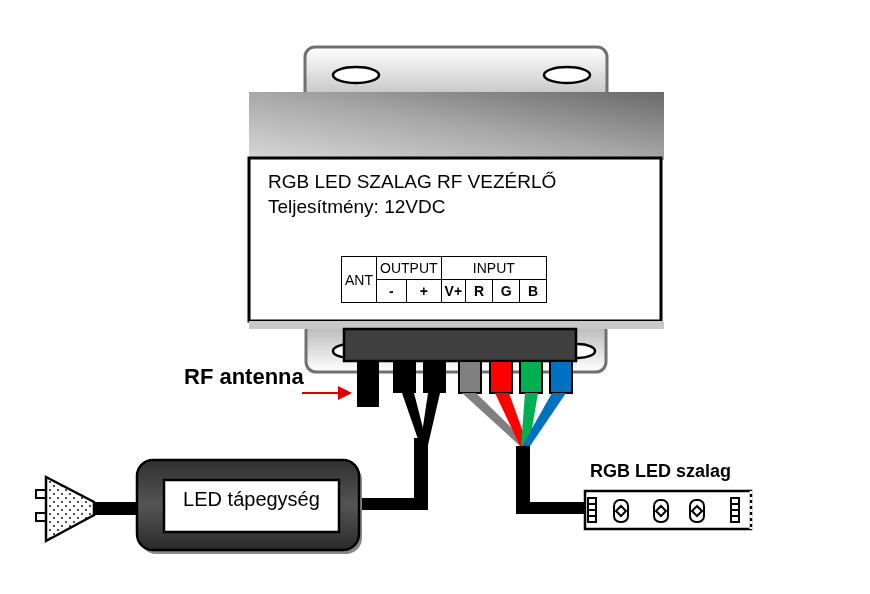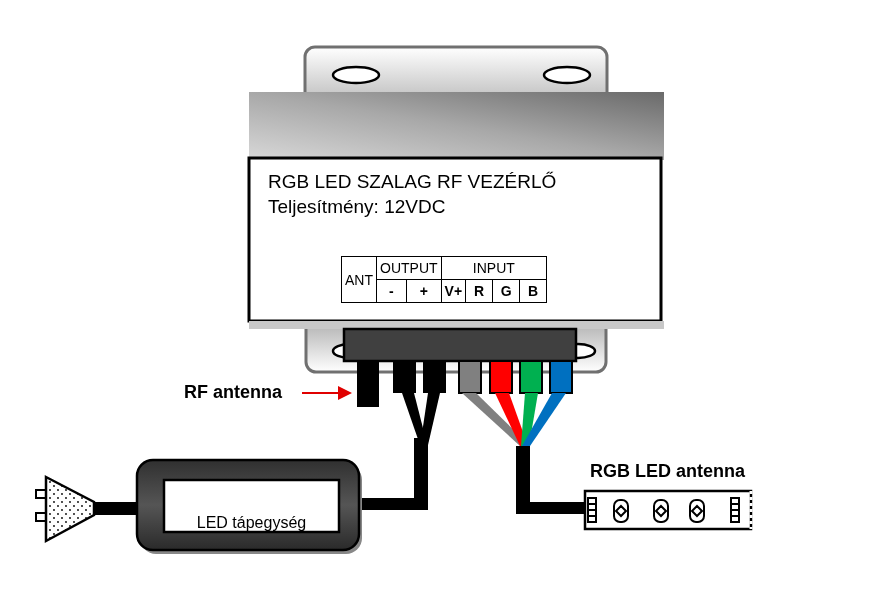--- a/index.html
+++ b/index.html
@@ -8,21 +8,21 @@
   #stage { position: absolute; left: 0; top: 0; width: 776px; height: 594px; }
   .label { position: absolute; color: #000; white-space: nowrap; }
   .title-line { font-size: 19px; line-height: 24px; }
   .bold { font-weight: bold; }
   #controller-label { position: absolute; left: 252px; top: 162px; width: 405px; height: 156px; }
   #terminal-table { position: absolute; left: 341px; top: 256px; border-collapse: collapse;
          font-size: 14px; background: #fff; }
   #terminal-table td { border: 1.5px solid #000; text-align: center; padding: 0 3px; height: 22px; line-height: 20px; }
   #terminal-table td.b { font-weight: bold; }
   #psu-text { position: absolute; left: 164px; top: 488px; width: 175px; text-align: center;
-         font-size: 16px; line-height: 22px; margin-top: 24px; }
+         font-size: 20px; line-height: 22px; }
 </style>
 </head>
 <body>
 
 <div id="stage">
 <svg width="870" height="594" viewBox="0 0 870 594" xmlns="http://www.w3.org/2000/svg" style="position:absolute;left:0;top:0">
   <defs>
     <linearGradient id="tabGrad" x1="0" y1="0" x2="0" y2="1">
       <stop offset="0" stop-color="#ffffff"></stop>
       <stop offset="1" stop-color="#b8b8b8"></stop>
@@ -152,18 +152,18 @@
     <td class="b" style="width:18px">-</td>
     <td class="b" style="width:22px">+</td>
     <td class="b">V+</td>
     <td class="b" style="width:20px">R</td>
     <td class="b" style="width:20px">G</td>
     <td class="b" style="width:20px">B</td>
   </tr>
 </tbody>
     </table>
 
-<div class="label bold" style="left:184px;top:382px;font-size:18px;">RF antenna</div>
-<div class="label bold" style="left:590px;top:461px;font-size:18px;">RGB LED antenna</div>
+<div class="label bold" style="left:184px;top:364px;font-size:22px;">RF antenna</div>
+<div class="label bold" style="left:590px;top:461px;font-size:18px;">RGB LED szalag</div>
 <div id="psu-text">
   <div>LED tápegység</div>
 </div>
 </div>
 
 </body></html>

